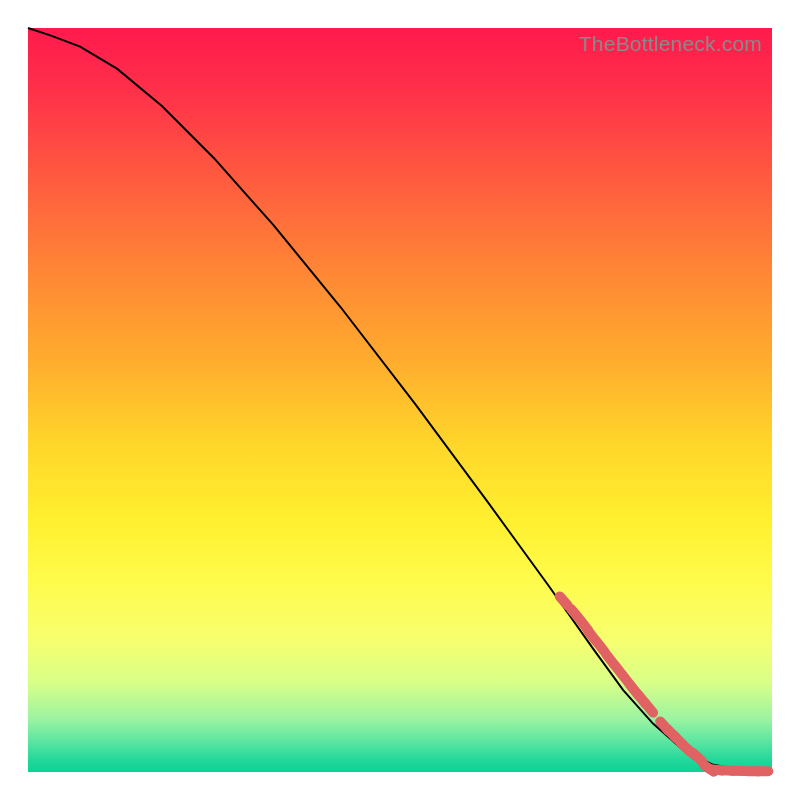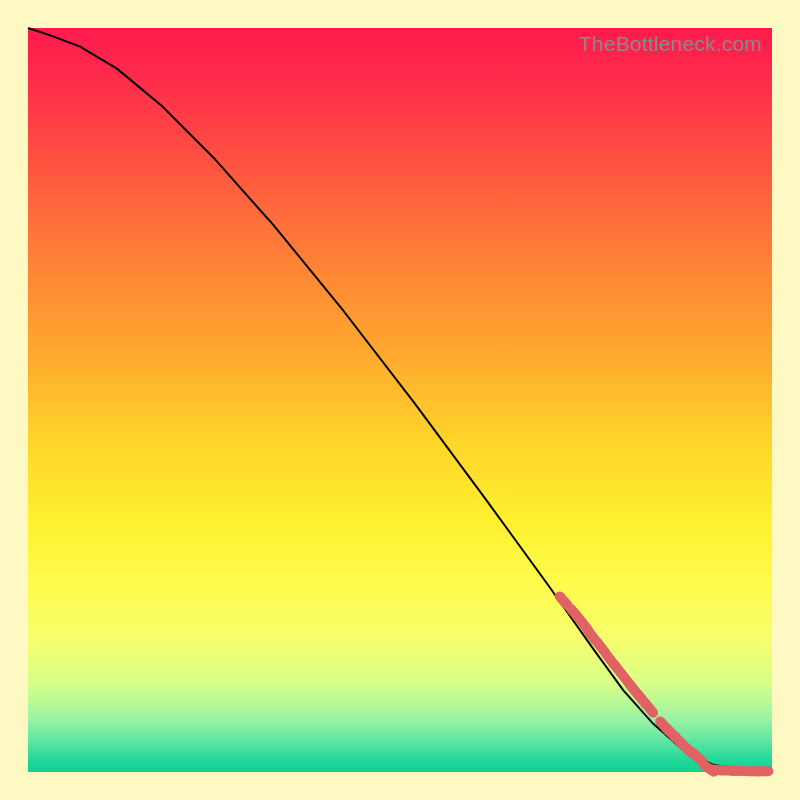--- a/index.html
+++ b/index.html
@@ -8,21 +8,21 @@
     width: 800px;
     height: 800px;
     background: #000;
     overflow: hidden;
     font-family: Arial, Helvetica, sans-serif;
   }
   .stage {
     position: relative;
     width: 800px;
     height: 800px;
-    background: #fef9c3;
+    background: #ffffff;
   }
   .plot {
     position: absolute;
     left: 28px;
     top: 28px;
     width: 744px;
     height: 744px;
   }
   .gradient-bg {
     position: absolute;

